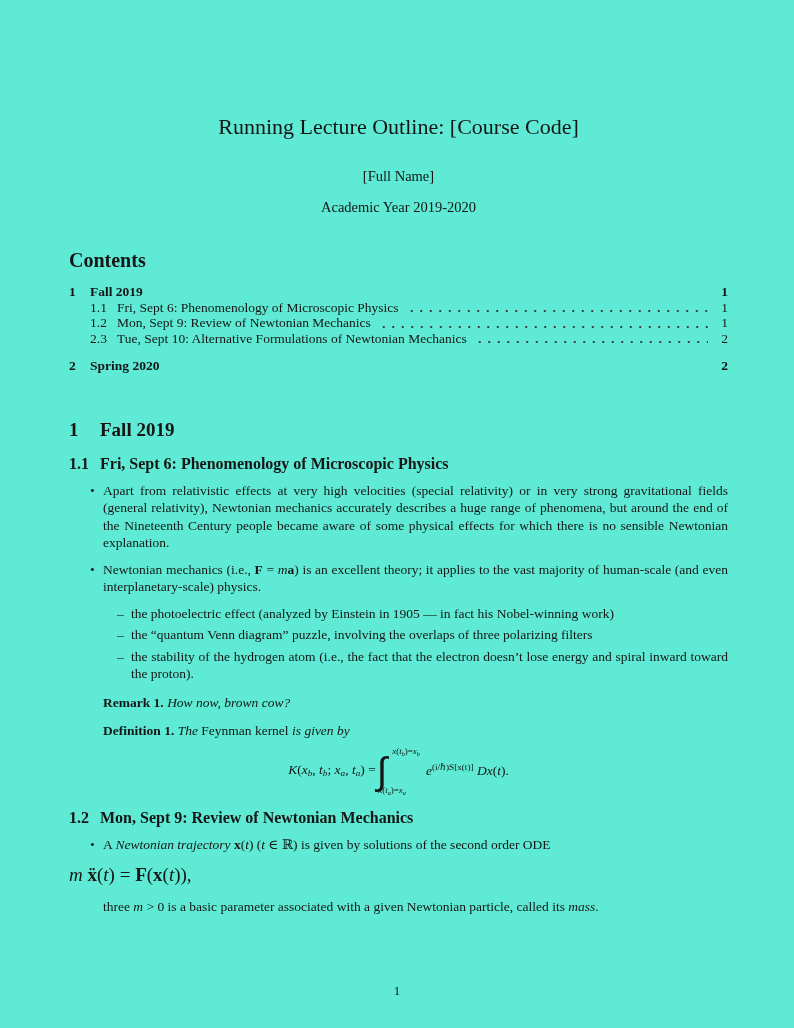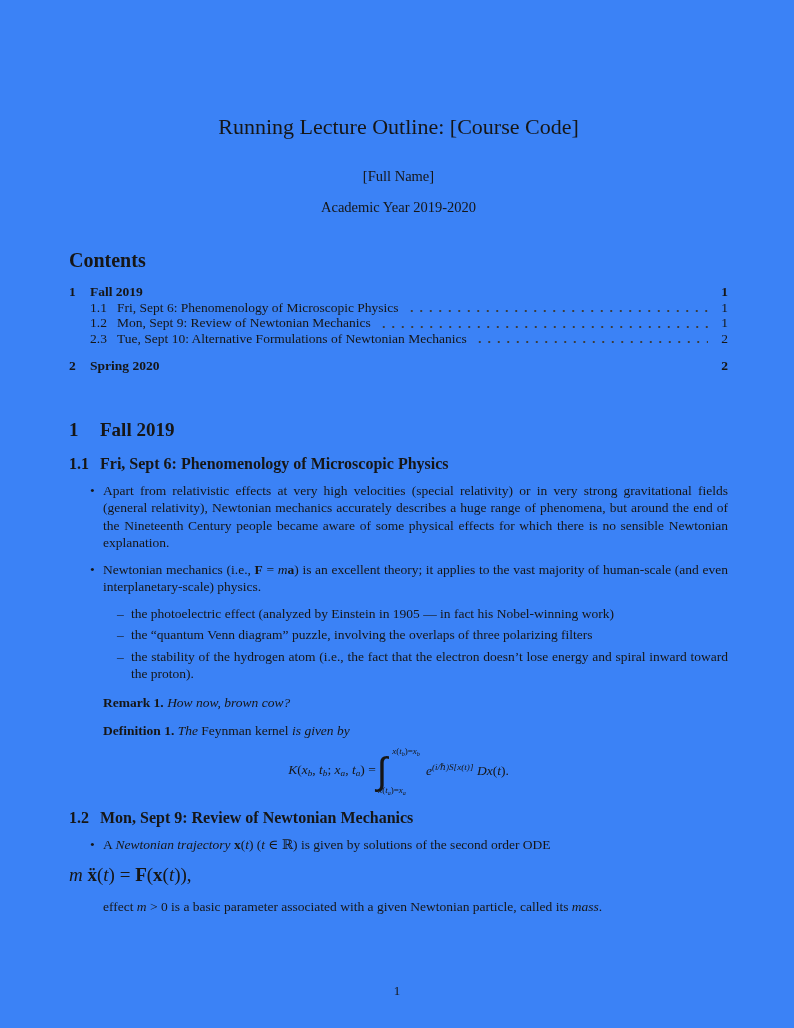--- a/index.html
+++ b/index.html
@@ -1,21 +1,21 @@
 <!DOCTYPE html>
 <html><head>
 <meta charset="utf-8">
 <style>
   html,body{margin:0;padding:0;background:#ffffff;}
   .page{
     position:relative;
     width:794px;height:1028px;
     box-sizing:border-box;
     padding:0 66px 9px 69px;
-    background:#3b82f6;
+    background:#5eead4;
     color:#161616;
     font-family:"Liberation Serif","DejaVu Serif",serif;
     font-size:13.5px;
     overflow:hidden;
   }
   
   .doc-title{padding-top:112px;text-align:center;font-size:22px;line-height:30px;}
   .doc-author{margin-top:25px;text-align:center;font-size:14.5px;line-height:18px;}
   .doc-date{margin-top:13px;text-align:center;font-size:14.5px;line-height:18px;}
   
@@ -65,21 +65,21 @@
   .int-sign{font-size:38px;line-height:1;font-family:"DejaVu Sans",sans-serif;font-weight:200;}
   .int-limits{display:inline-flex;flex-direction:column;justify-content:space-between;height:48px;font-size:9px;}
   .int-upper{white-space:nowrap;margin-left:5px;margin-top:-1px;}
   .int-lower{white-space:nowrap;margin-left:-9px;margin-bottom:-1px;}
   .f-rhs{margin-left:5px;}
   
   .pt-r{}
   .pt-i{font-style:italic;}
   .pt-b{font-weight:700;}
   .pt-sub{font-size:68%;vertical-align:-0.25em;font-style:italic;}
-  .pt-sup{font-size:68%;vertical-align:0.55em;font-style:italic;}
+  .pt-sup{font-size:68%;vertical-align:0.55em;}
   .pt-scr{font-style:italic;}
   
   .page-number{position:absolute;left:0;right:0;bottom:29px;text-align:center;font-size:13px;}
 </style>
 </head>
 <body>
 
 <div class="page">
 
   <div class="doc-title">Running Lecture Outline: [Course Code]</div>
@@ -161,17 +161,17 @@
     <span class="h-num">1.2</span>
     <span>Mon, Sept 9: Review of Newtonian Mechanics</span>
   </div>
 
   <ul class="bullets">
     <li><span class="pt-r">A </span><span class="pt-i">Newtonian trajectory</span><span class="pt-r"> </span><span class="pt-b">x</span><span class="pt-r">(</span><span class="pt-i">t</span><span class="pt-r">) (</span><span class="pt-i">t</span><span class="pt-r"> ∈ ℝ) is given by solutions of the second order ODE</span></li>
   </ul>
 
   <div class="formula-simple"><span class="pt-i">m</span><span class="pt-r"> </span><span class="pt-b">ẍ</span><span class="pt-r">(</span><span class="pt-i">t</span><span class="pt-r">) = </span><span class="pt-b">F</span><span class="pt-r">(</span><span class="pt-b">x</span><span class="pt-r">(</span><span class="pt-i">t</span><span class="pt-r">)),</span></div>
 
-  <div class="mass-note"><span class="pt-r">effect </span><span class="pt-i">m</span><span class="pt-r"> &gt; 0 is a basic parameter associated with a given Newtonian particle, called its </span><span class="pt-i">mass</span><span class="pt-r">.</span></div>
+  <div class="mass-note"><span class="pt-r">three </span><span class="pt-i">m</span><span class="pt-r"> &gt; 0 is a basic parameter associated with a given Newtonian particle, called its </span><span class="pt-i">mass</span><span class="pt-r">.</span></div>
 
   <div class="page-number">1</div>
 
 </div>
 
 </body></html>

